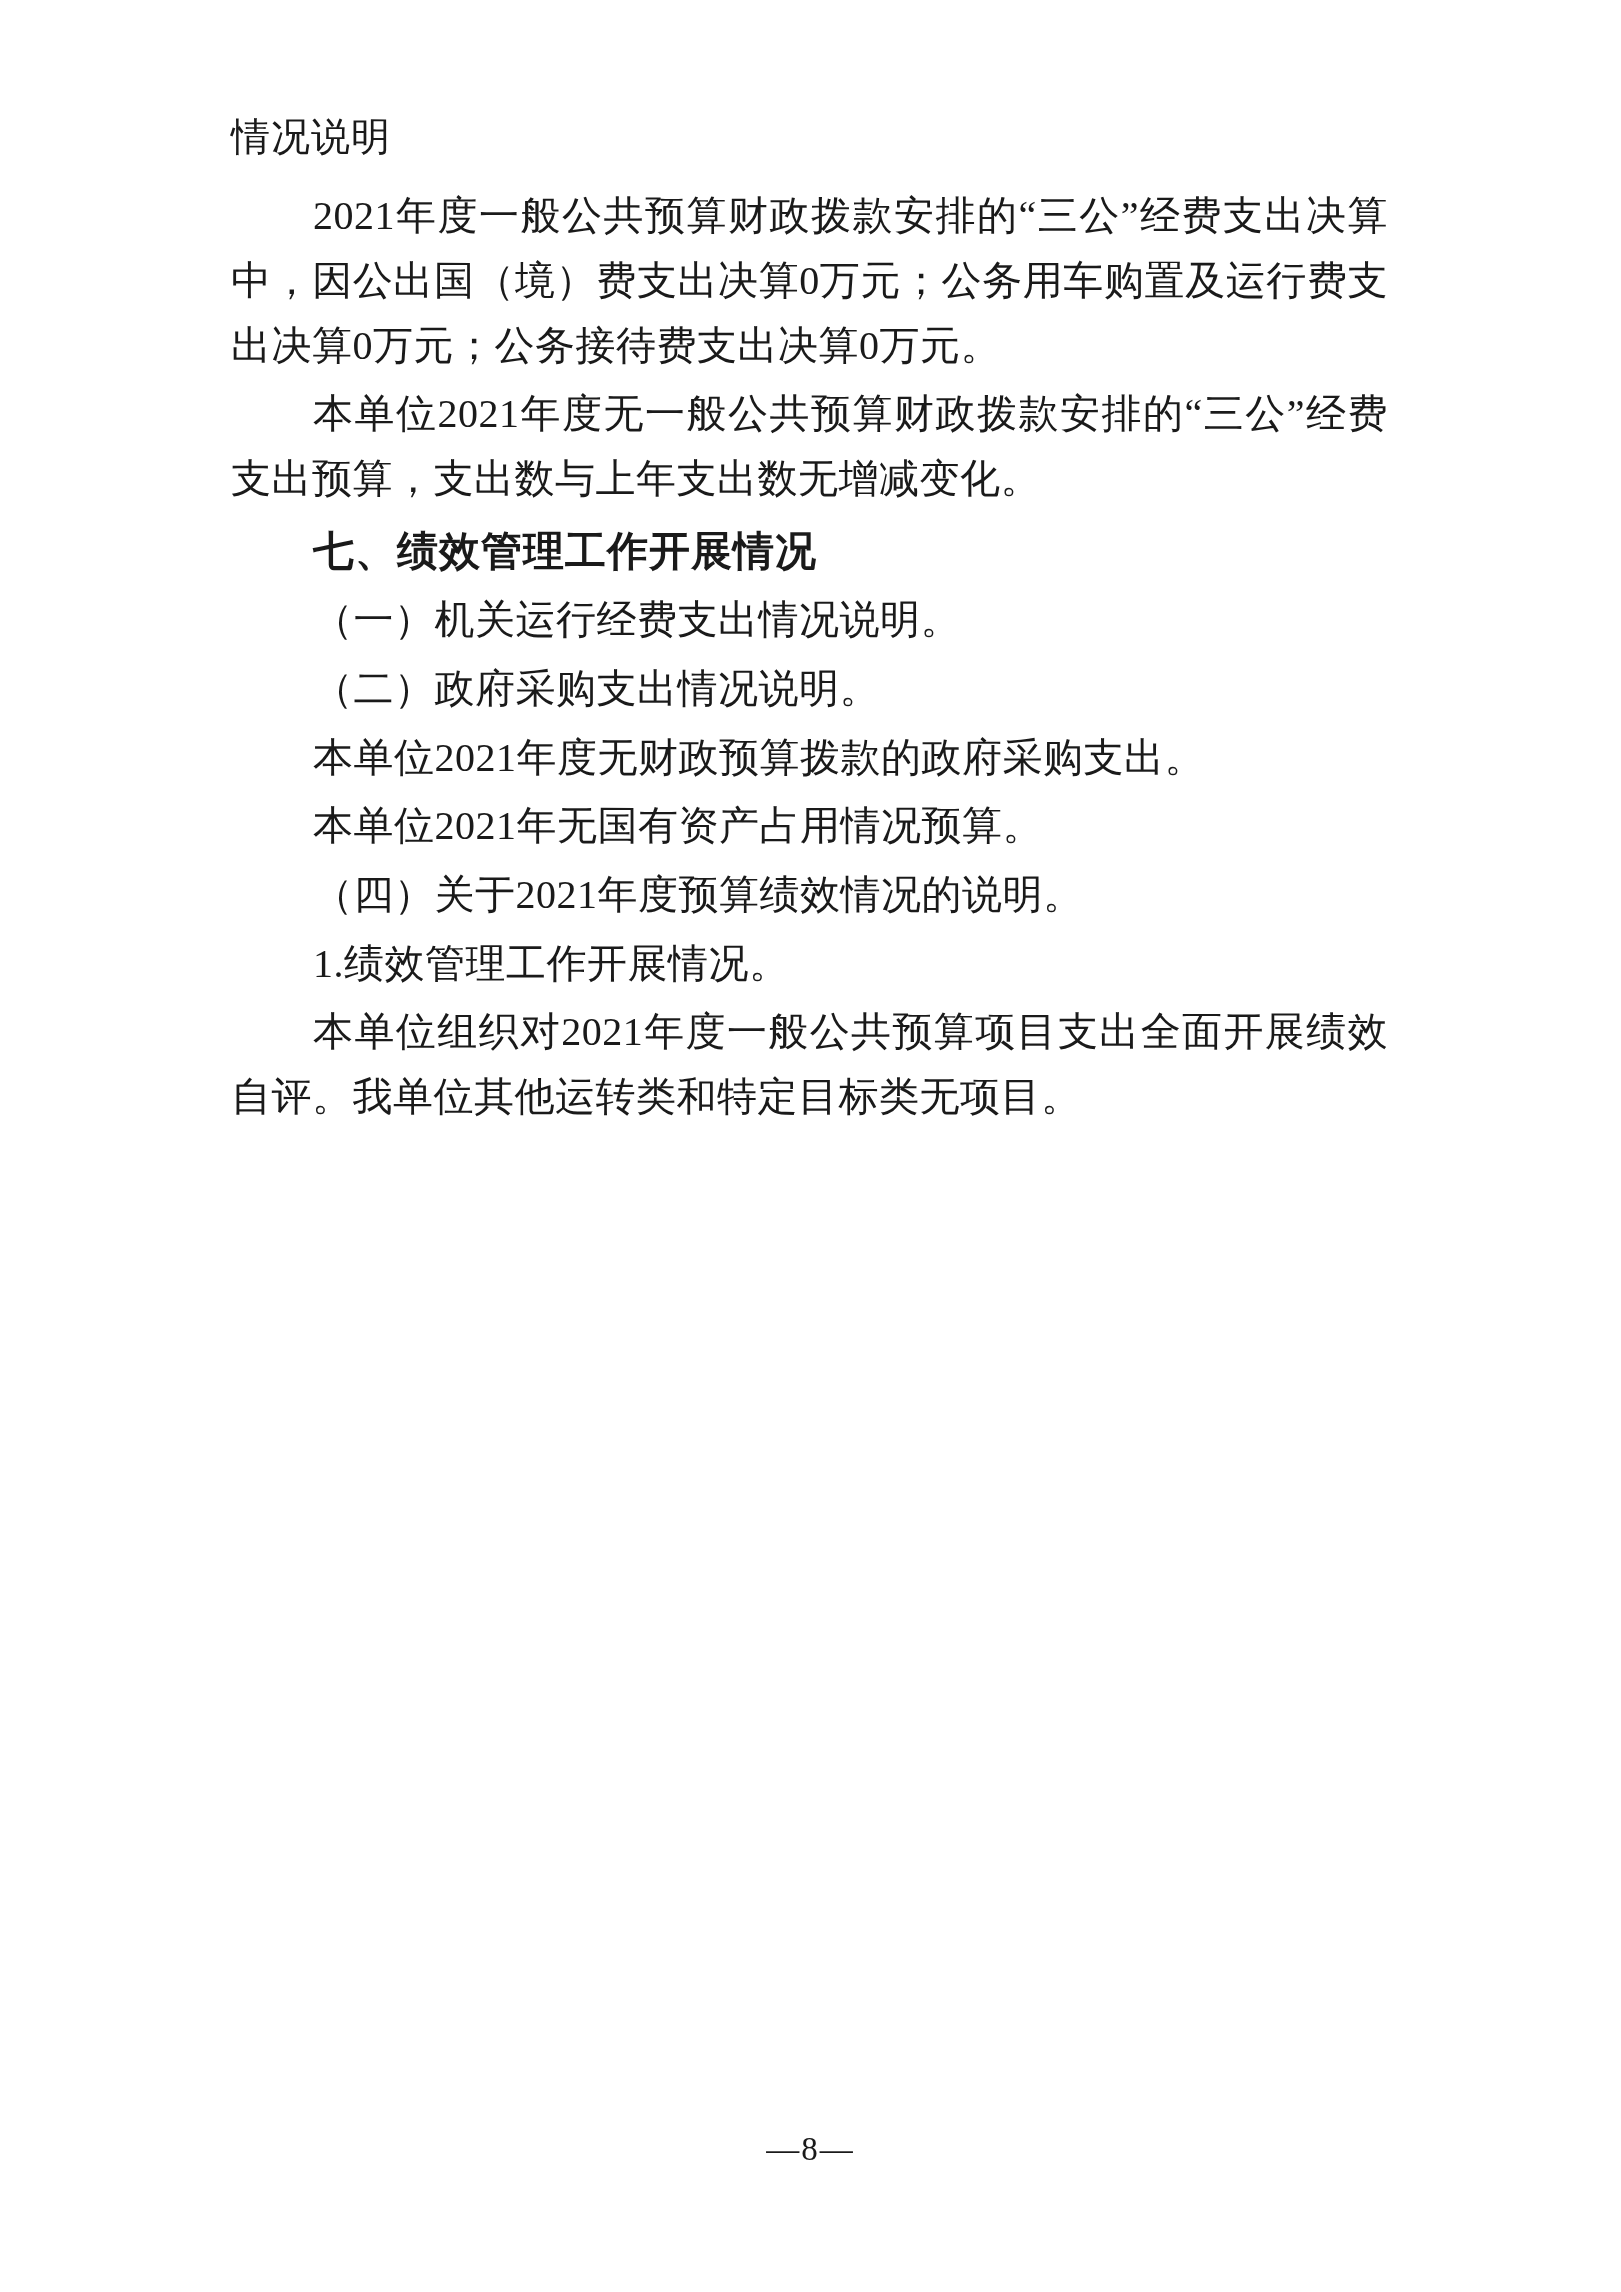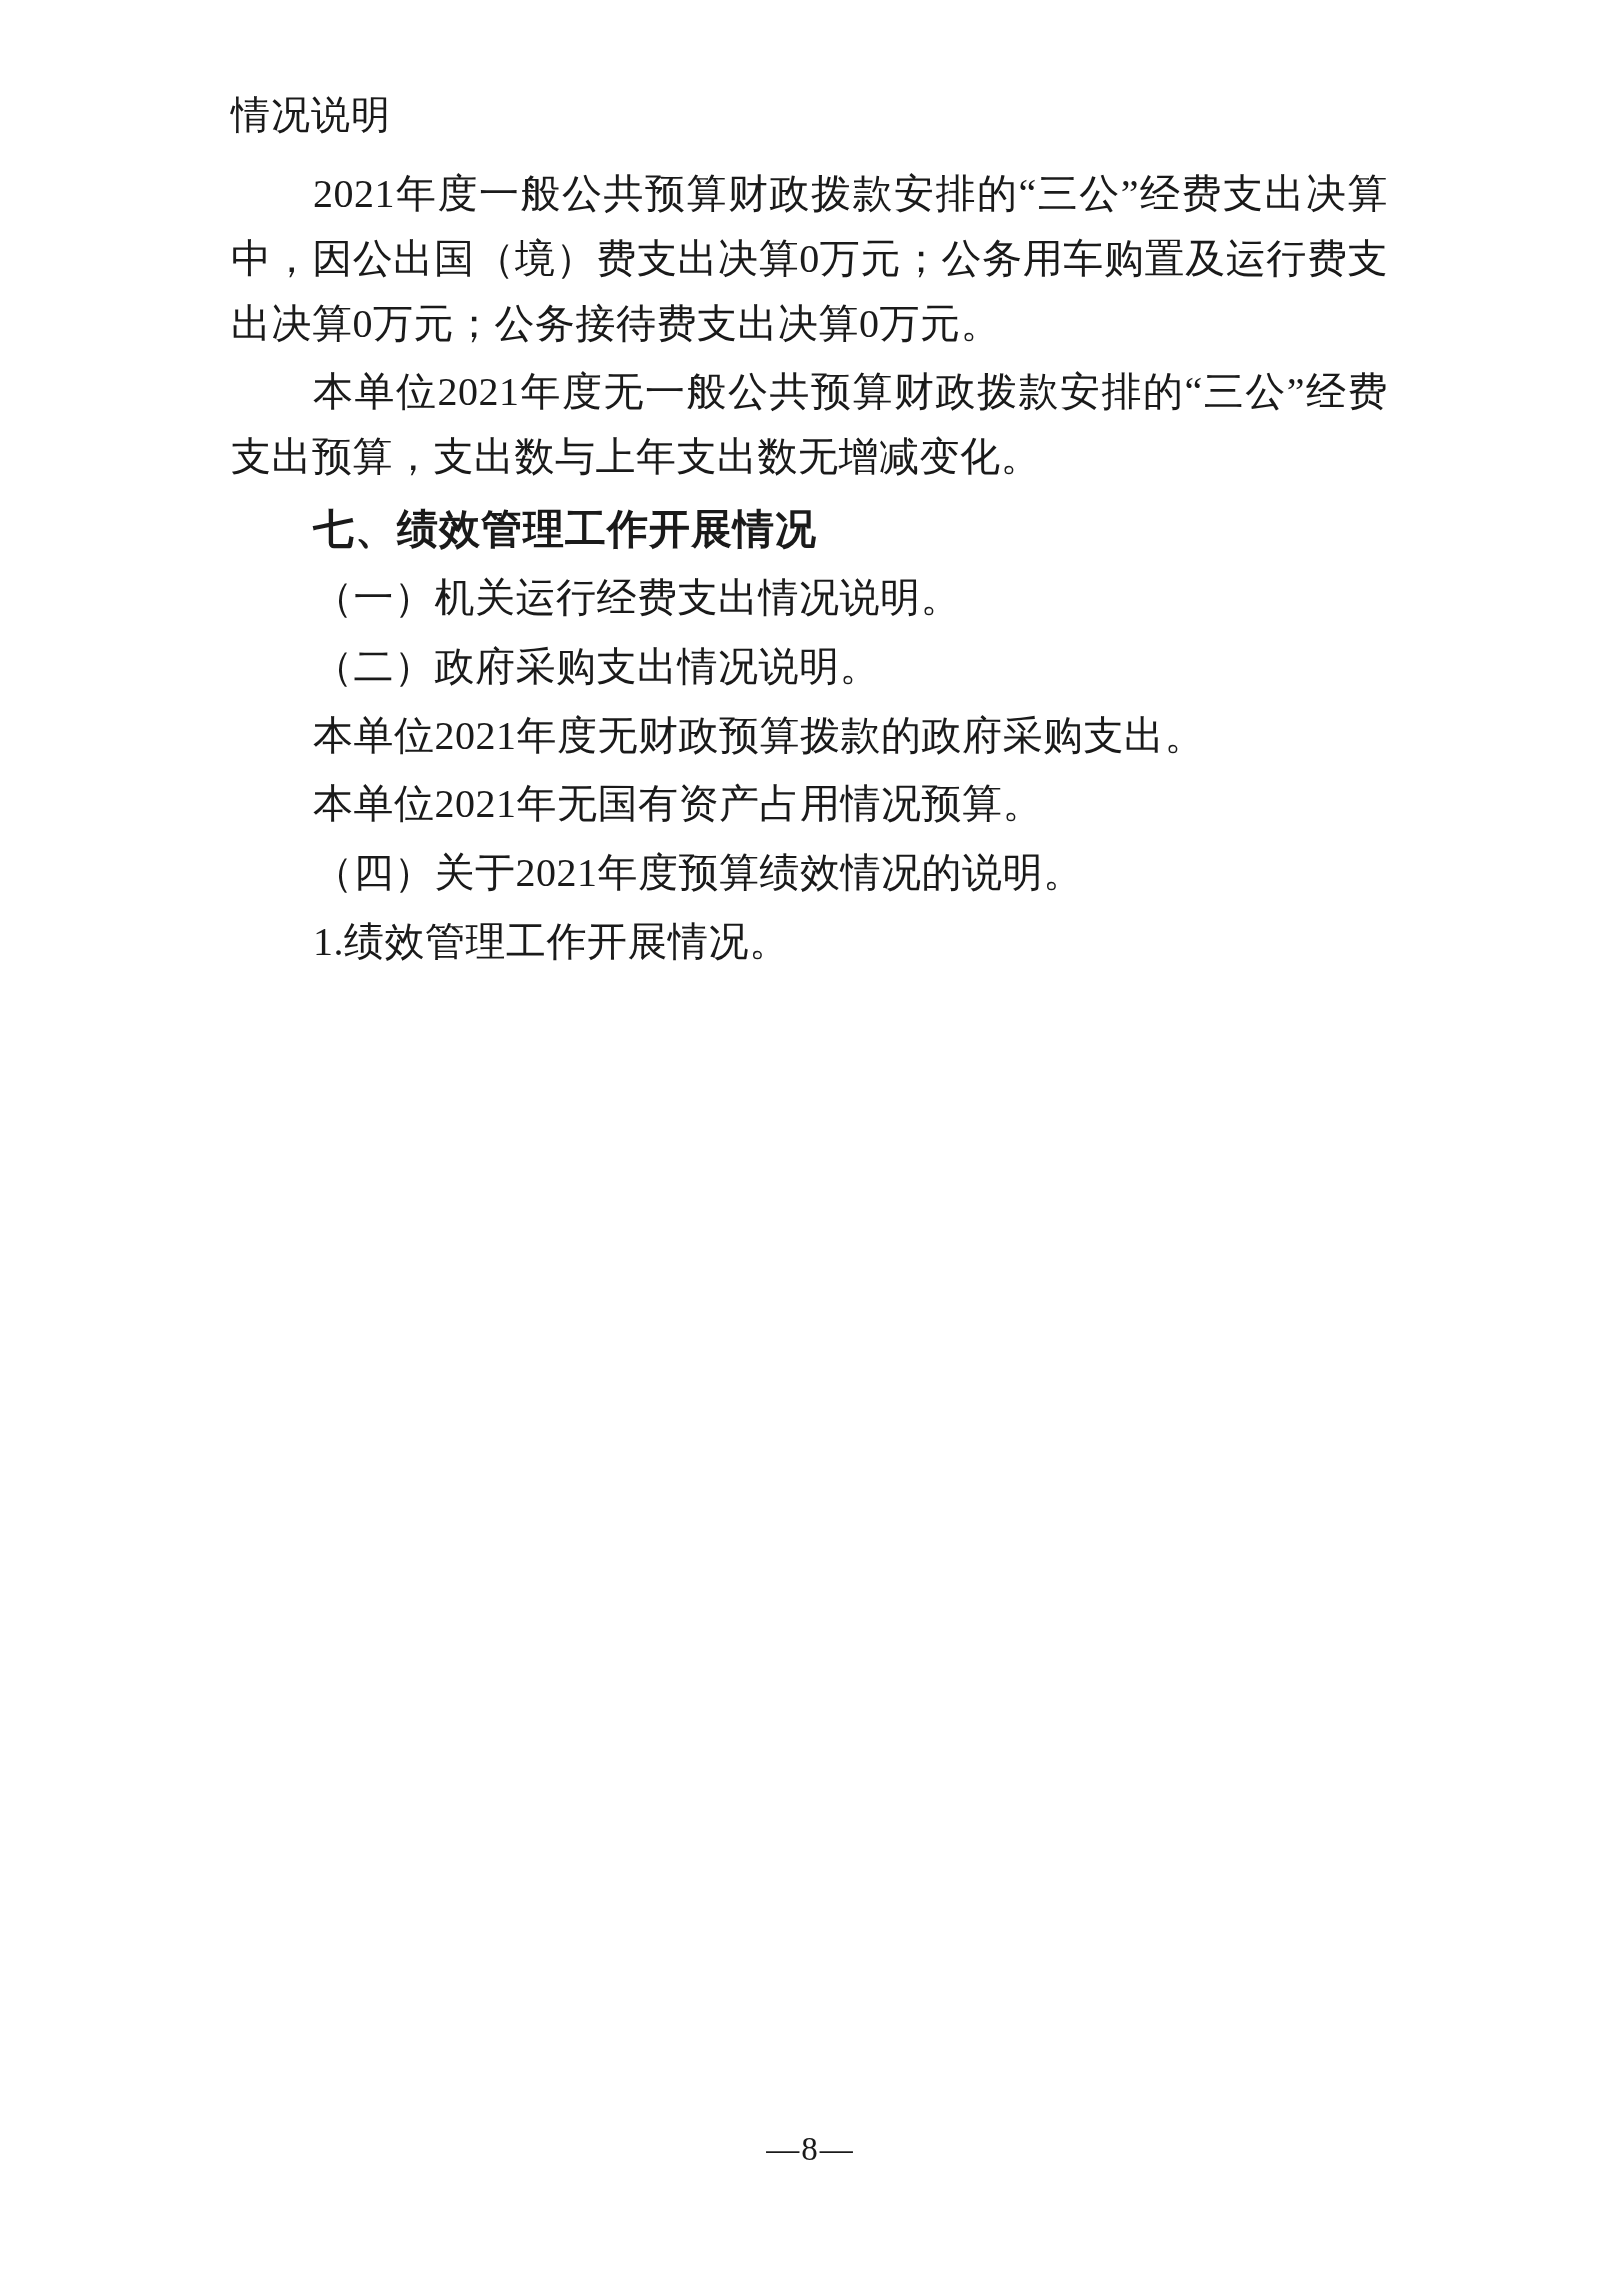--- a/index.html
+++ b/index.html
@@ -15,21 +15,21 @@
     position: relative;
     overflow: hidden;
   }
   .page {
     position: absolute;
     top: 0;
     left: 0;
     width: 1621px;
     height: 2293px;
     box-sizing: border-box;
-    padding: 86px 231px 0 231px;
+    padding: 108px 231px 0 231px;
   }
   .doc-body {
     width: 1157px;
   }
   .heading-small {
     font-size: 39px;
     line-height: 1.5;
     font-weight: 500;
     letter-spacing: 1px;
     margin: 0 0 17.6px 0;
@@ -89,20 +89,21 @@
 
     <p class="para indent">本单位2021年度无财政预算拨款的政府采购支出。</p>
 
 
     <p class="para indent">本单位2021年无国有资产占用情况预算。</p>
 
     <p class="para indent">（四）关于2021年度预算绩效情况的说明。</p>
 
     <p class="para indent">1.绩效管理工作开展情况。</p>
 
+    <p class="para indent">本单位组织对2021年度一般公共预算项目支出全面开展绩效自评。我单位其他运转类和特定目标类无项目。</p>
 
   </div>
 
   <div class="footer">
     <span class="page-num-wrap">—8—</span>
   </div>
 </div>
 
 
 </body></html>

